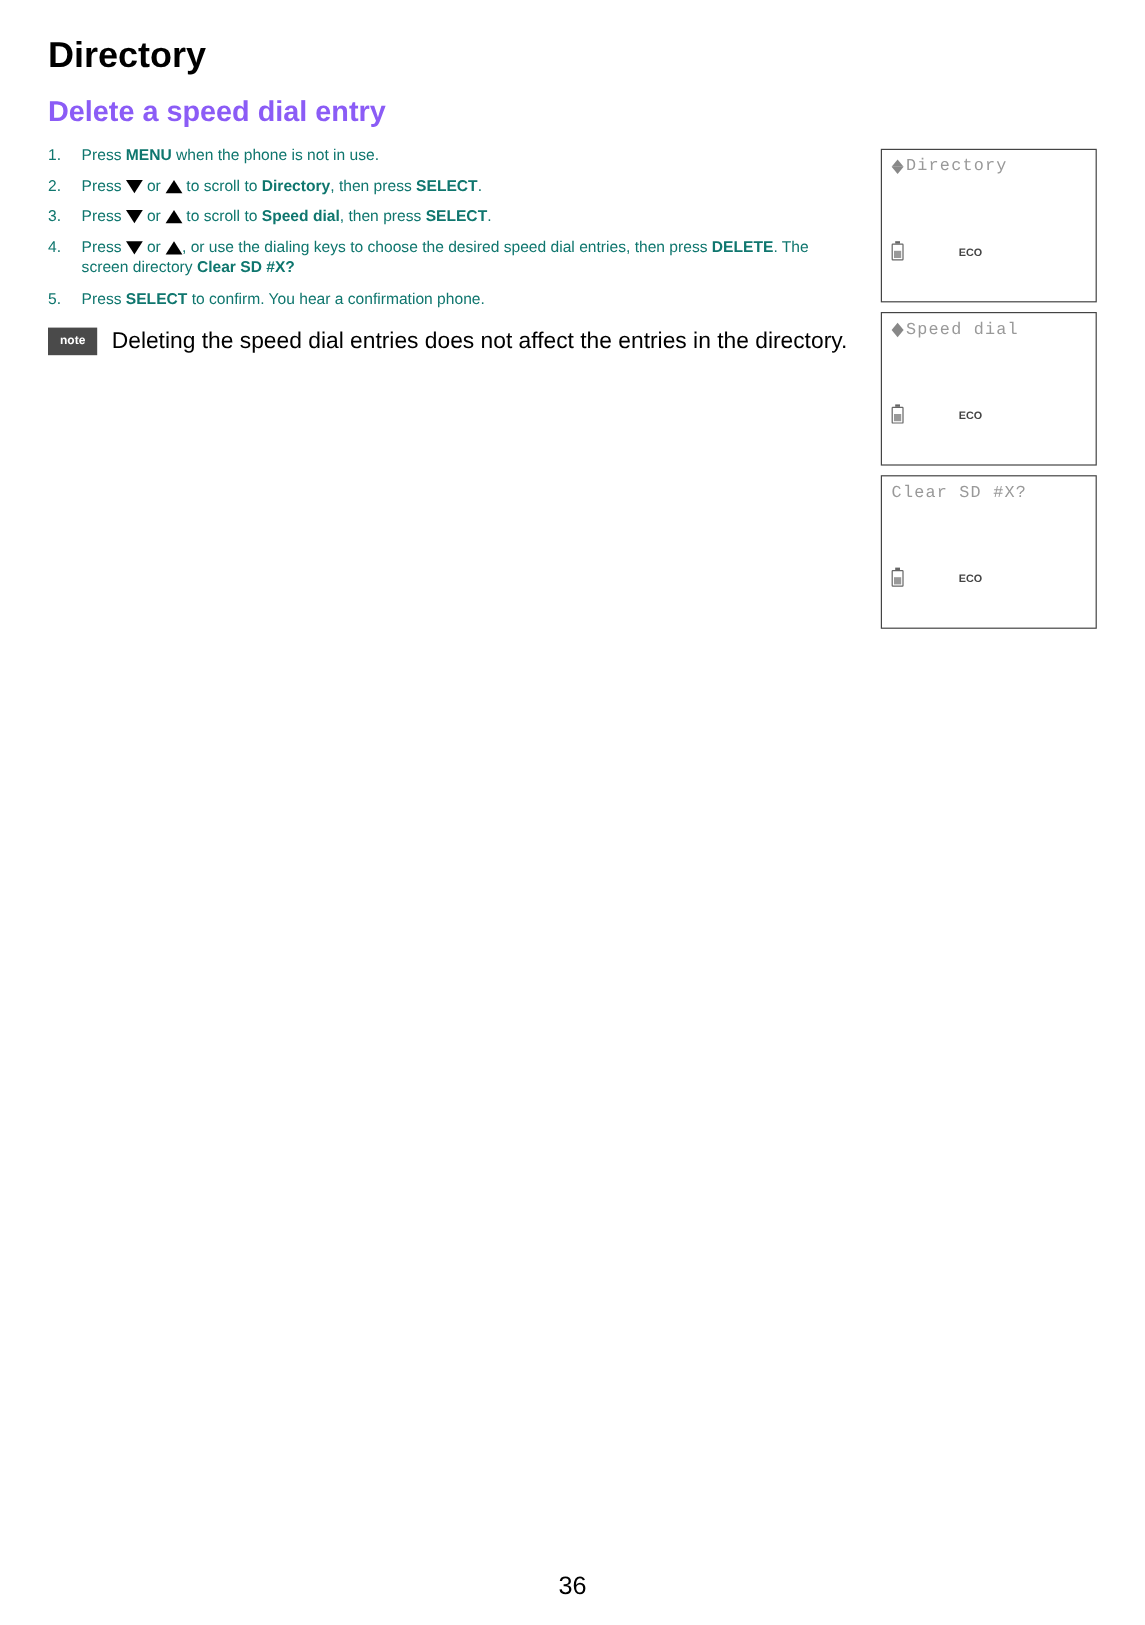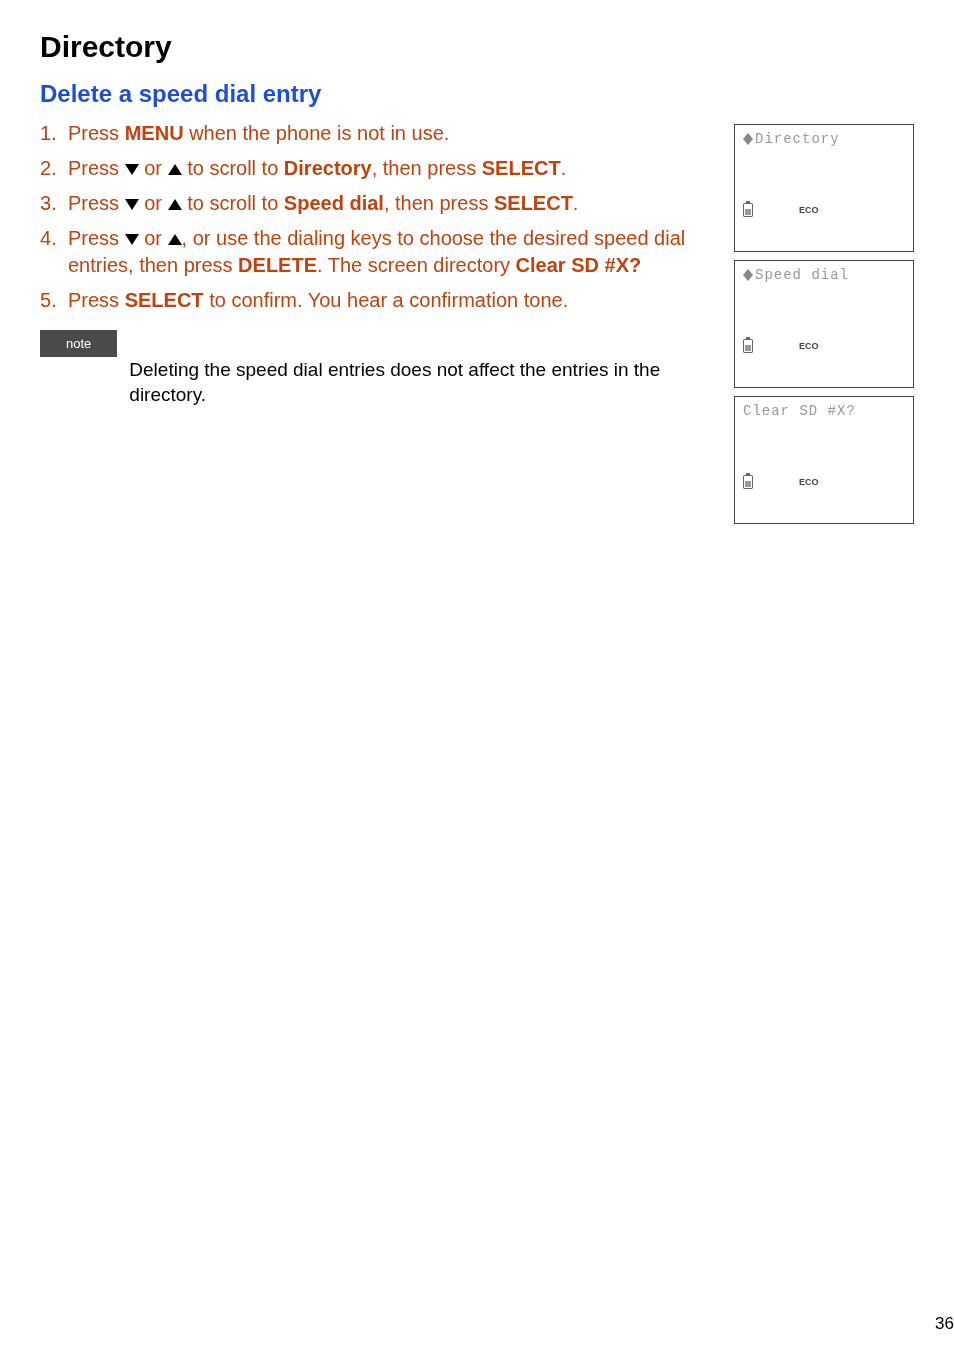--- a/index.html
+++ b/index.html
@@ -17,21 +17,21 @@
     }
     .page-title {
       font-size: 30px;
       font-weight: bold;
       color: #000;
       margin-bottom: 16px;
     }
     .section-heading {
       font-size: 24px;
       font-weight: bold;
-      color: #1d4ed8;
+      color: #8b5cf6;
       margin-bottom: 12px;
     }
     .content-area {
       display: flex;
       gap: 24px;
     }
     .left-col {
       flex: 1;
       max-width: 700px;
     }
@@ -42,23 +42,23 @@
       gap: 8px;
       margin-top: 4px;
     }
     ol.steps {
       list-style: none;
       counter-reset: step;
       padding-left: 0;
     }
     ol.steps > li {
       counter-increment: step;
-      font-size: 20px;
+      font-size: 13px;
       line-height: 1.35;
-      color: #c2410c;
+      color: #0f766e;
       margin-bottom: 8px;
       padding-left: 28px;
       position: relative;
     }
     ol.steps > li::before {
       content: counter(step) ".";
       position: absolute;
       left: 0;
       top: 0;
     }
@@ -83,31 +83,30 @@
     }
     .note-row {
       display: flex;
       align-items: flex-start;
       gap: 12px;
       margin-top: 16px;
     }
     .note-badge {
       background: #4a4a4a;
       color: #fff;
-      font-size: 13px;
-      font-weight: normal;
-      padding: 6px 26px;
+      font-size: 10px;
+      font-weight: bold;
+      padding: 6px 10px;
       display: inline-block;
     }
     .note-text {
       font-size: 19px;
       line-height: 1.3;
       color: #000;
       flex: 1;
-      margin-top: 28px;
     }
     .lcd-screen {
       border: 1px solid #444;
       height: 128px;
       padding: 6px 8px;
       position: relative;
       background: #fff;
     }
     .lcd-top {
       display: flex;
@@ -180,22 +179,22 @@
       font-size: 9px;
       font-weight: bold;
       color: #444;
       padding-left: 44px;
     }
     .page-number {
       position: absolute;
       bottom: 20px;
       left: 0;
       right: 0;
-      text-align: right;
-      font-size: 17px;
+      text-align: center;
+      font-size: 21px;
       color: #000;
     }
   </style>
 </head>
 <body>
 
 <h1 class="page-title">Directory</h1>
 
 <h2 class="section-heading">Delete a speed dial entry</h2>
 
@@ -208,21 +207,21 @@
       <li>
         <span>Press </span><span class="triangle-down"></span><span> or </span><span class="triangle-up"></span><span> to scroll to </span><span class="bold">Directory</span><span>, then press </span><span class="bold">SELECT</span><span>.</span>
       </li>
       <li>
         <span>Press </span><span class="triangle-down"></span><span> or </span><span class="triangle-up"></span><span> to scroll to </span><span class="bold">Speed dial</span><span>, then press </span><span class="bold">SELECT</span><span>.</span>
       </li>
       <li>
         <span>Press </span><span class="triangle-down"></span><span> or </span><span class="triangle-up"></span><span>, or use the dialing keys to choose the desired speed dial entries, then press </span><span class="bold">DELETE</span><span>. The screen directory </span><span class="bold">Clear SD #X?</span>
       </li>
       <li>
-        <span>Press </span><span class="bold">SELECT</span><span> to confirm. You hear a confirmation tone.</span>
+        <span>Press </span><span class="bold">SELECT</span><span> to confirm. You hear a confirmation phone.</span>
       </li>
     </ol>
 
     <div class="note-row">
       <span class="note-badge">note</span>
       <span class="note-text">Deleting the speed dial entries does not affect the entries in the directory.</span>
     </div>
   </div>
 
   <div class="right-col">

